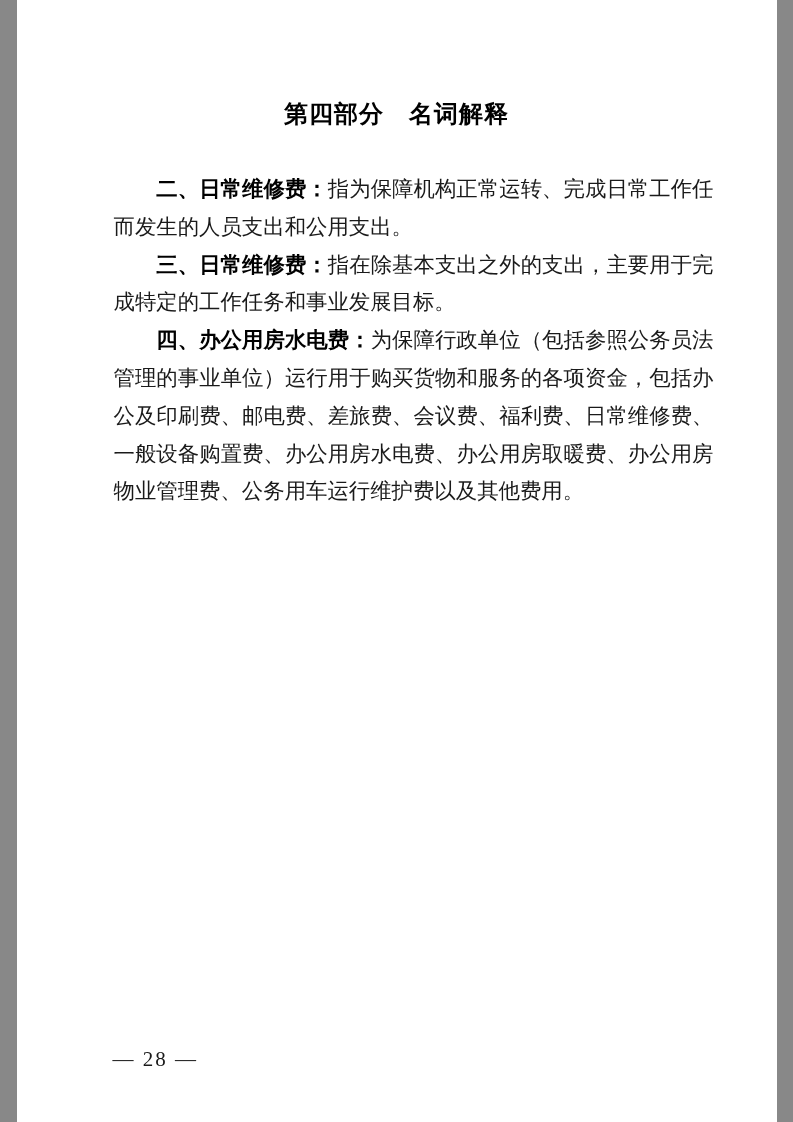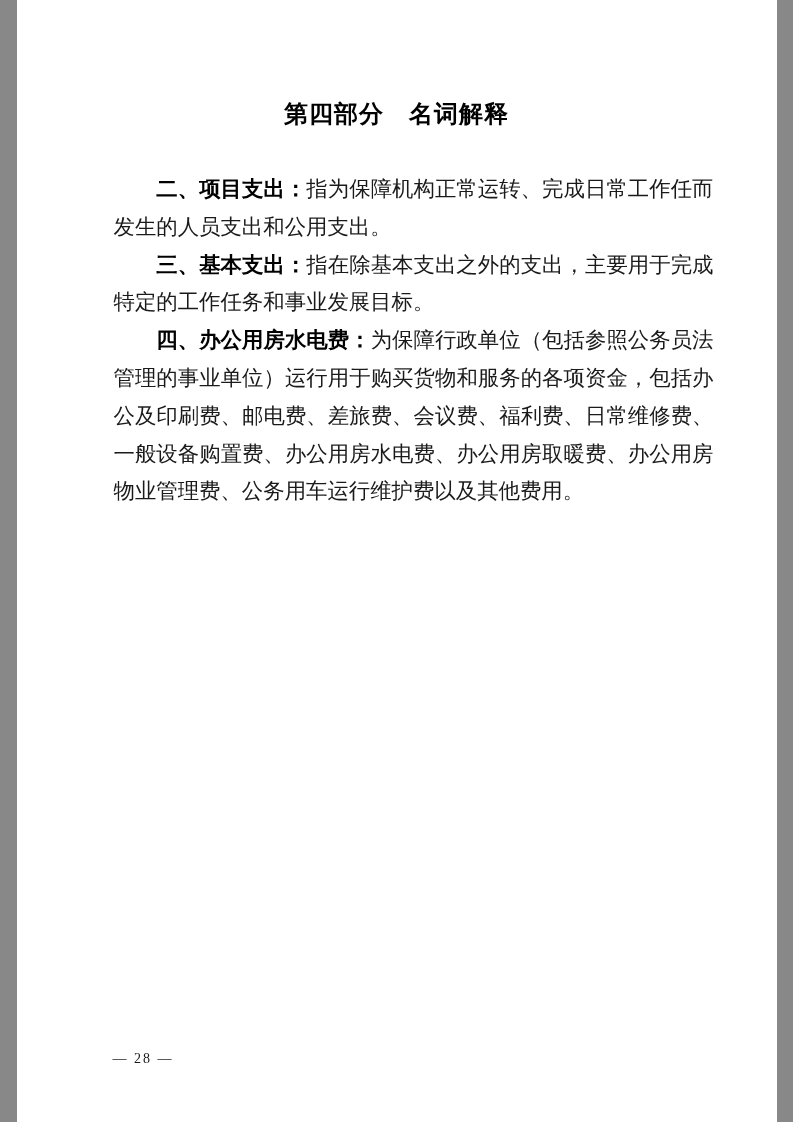--- a/index.html
+++ b/index.html
@@ -48,39 +48,39 @@
   }
   .term-lead {
     font-family: "Liberation Sans", sans-serif;
     font-weight: bold;
     color: #000;
   }
   .page-number {
     position: absolute;
     top: 1046px;
     left: 96px;
-    font-size: 14px;
+    font-size: 21px;
     line-height: 26px;
     letter-spacing: 2px;
     color: #1a1a1a;
   }
 </style>
 </head>
 <body>
 
 <div class="page">
 
   <h1 class="doc-title">第四部分　名词解释</h1>
 
   <div class="doc-body">
 
 
-    <p><span class="term-lead">二、项目支出：</span><span>指为保障机构正常运转、完成日常工作任而发生的人员支出和公用支出。</span></p>
+    <p><span class="term-lead">二、日常维修费：</span><span>指为保障机构正常运转、完成日常工作任而发生的人员支出和公用支出。</span></p>
 
-    <p><span class="term-lead">三、基本支出：</span><span>指在除基本支出之外的支出，主要用于完成特定的工作任务和事业发展目标。</span></p>
+    <p><span class="term-lead">三、日常维修费：</span><span>指在除基本支出之外的支出，主要用于完成特定的工作任务和事业发展目标。</span></p>
 
     <p><span class="term-lead">四、办公用房水电费：</span><span>为保障行政单位（包括参照公务员法管理的事业单位）运行用于购买货物和服务的各项资金，包括办公及印刷费、邮电费、差旅费、会议费、福利费、日常维修费、一般设备购置费、办公用房水电费、办公用房取暖费、办公用房物业管理费、公务用车运行维护费以及其他费用。</span></p>
 
   </div>
 
   <div class="page-number">— 28 —</div>
 
 </div>
 
 </body></html>

